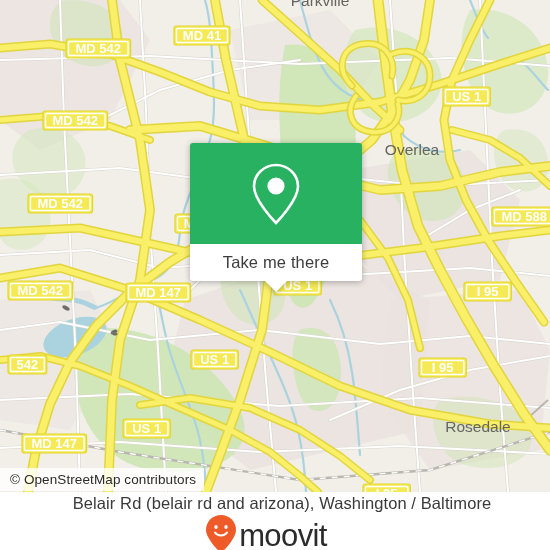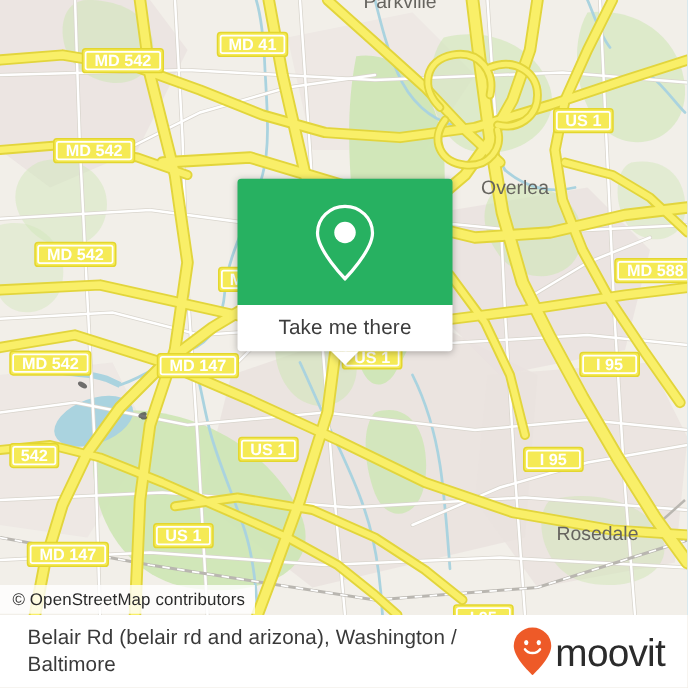--- a/index.html
+++ b/index.html
@@ -6,21 +6,21 @@
   html,body{margin:0;padding:0;}
   body{
     width:550px;height:550px;
     font-family:"Liberation Sans",sans-serif;
     background:#f2efe9;
     overflow:hidden;
   }
   #app{position:relative;width:550px;height:550px;overflow:hidden;background:#fff;}
 
   
-  #map{position:absolute;left:0;top:0;width:550px;height:492px;overflow:hidden;background:#0ea5e9;}
+  #map{position:absolute;left:0;top:0;width:550px;height:492px;overflow:hidden;background:#fca5a5;}
   #map svg{display:block;}
 
   
   .attrib{
     position:absolute;left:0;top:468px;
     background:rgba(255,255,255,.80);
     font-size:13.5px;color:#2b2b2b;
     padding:4px 8px 4px 10px;
     letter-spacing:.1px;
     white-space:nowrap;
@@ -51,21 +51,21 @@
     border-left:11px solid transparent;
     border-right:11px solid transparent;
     border-top:11px solid #ffffff;
   }
   .pin-white{display:block;}
 
   
   .bottombar{
     position:absolute;left:0;top:492px;width:550px;height:58px;
     background:#ffffff;
-    display:flex;align-items:center;
+    display:flex;align-items:center;flex-direction:column;
   }
   .bb-title{
     flex:1;
     padding-left:22px;padding-right:8px;
     font-size:16.5px;line-height:1.35;color:#3a3a3a;
     letter-spacing:.1px;
   }
   .logo{
     display:flex;align-items:center;gap:2px;
     padding-right:18px;

